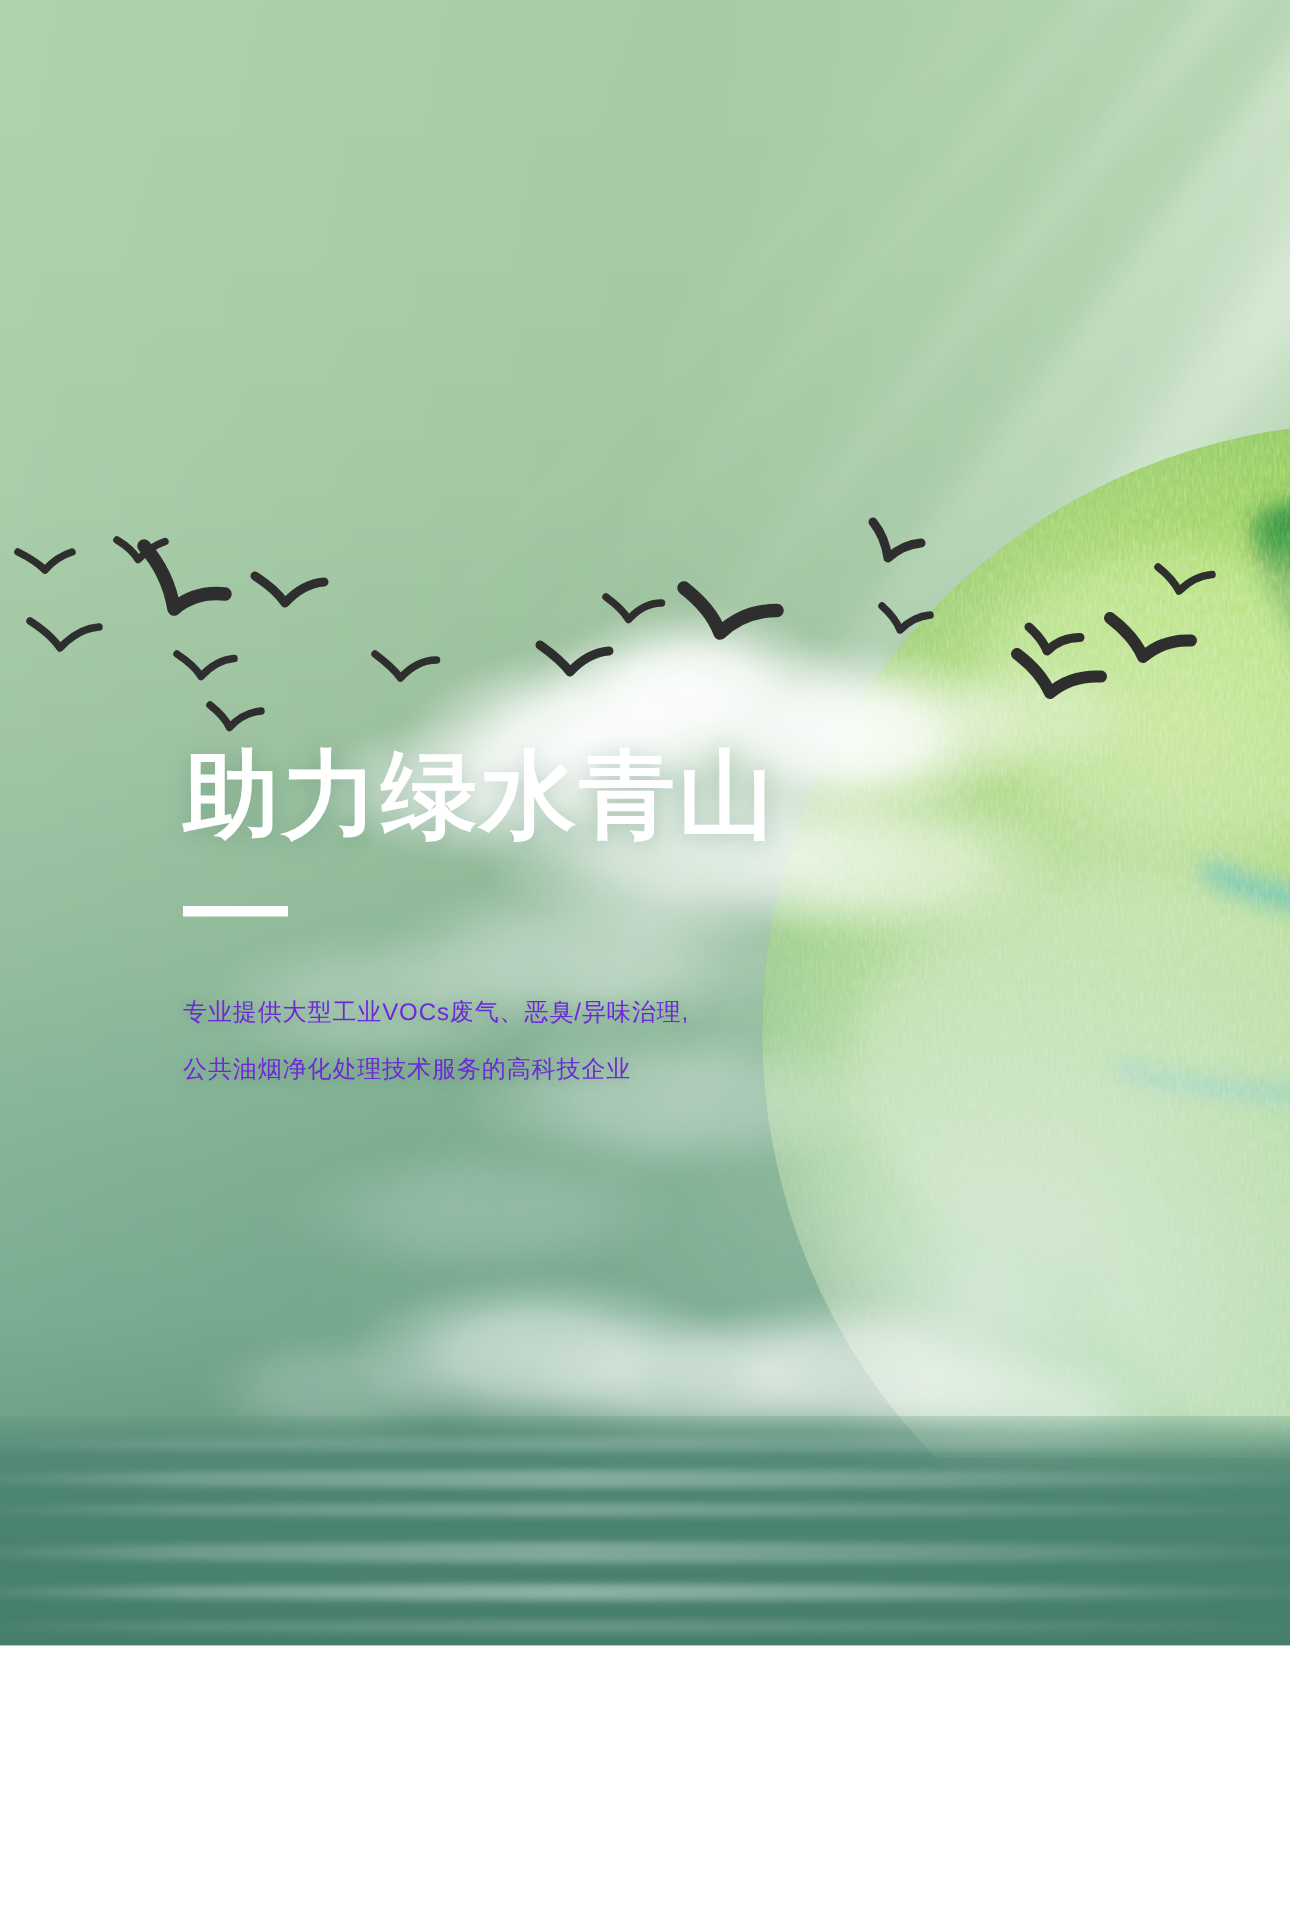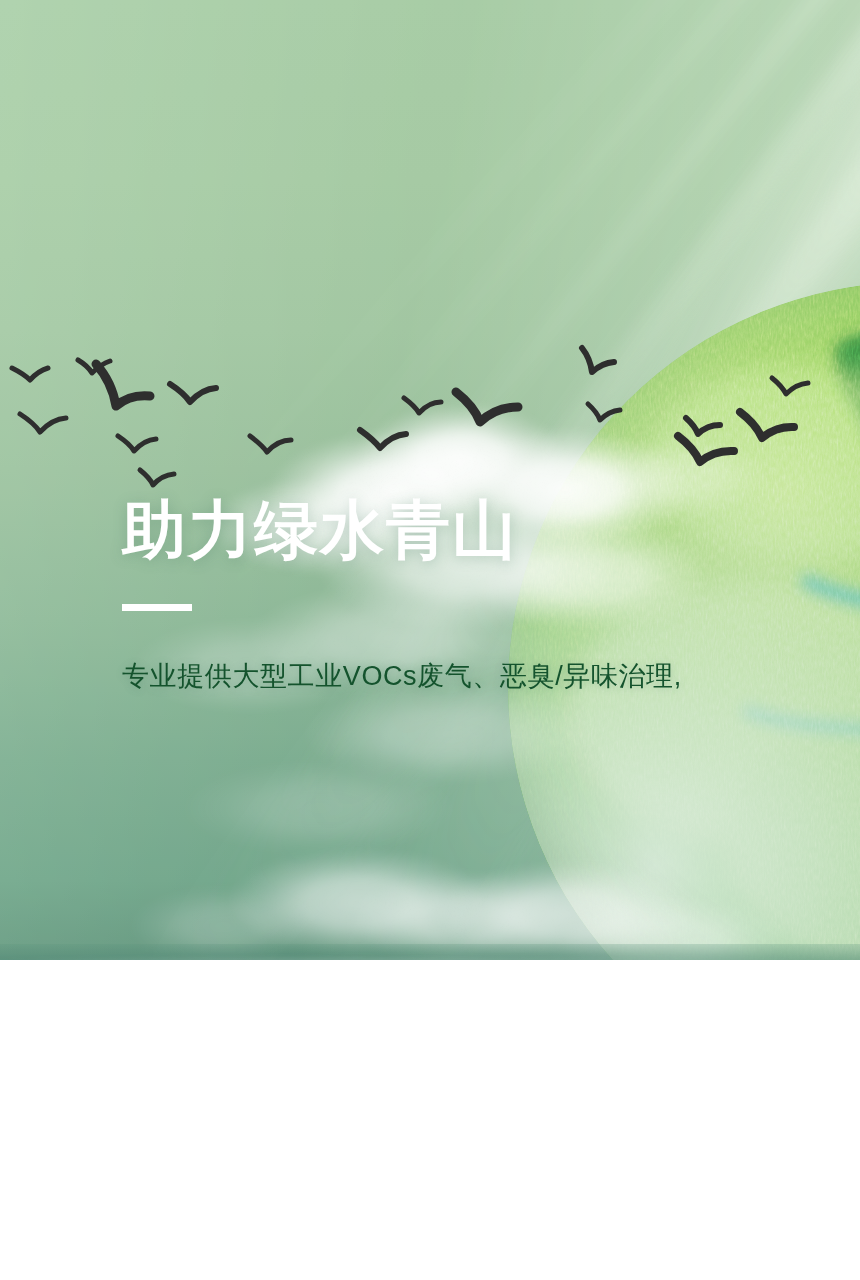--- a/index.html
+++ b/index.html
@@ -7,21 +7,21 @@
     padding: 0;
     background: #ffffff;
   }
   body {
     font-family: "Liberation Sans", "DejaVu Sans", sans-serif;
   }
 
   #banner {
     position: relative;
     width: 860px;
-    height: 960px;
+    height: 1097px;
     overflow: hidden;
     background: #9cc79b;
   }
 
   
   .layer {
     position: absolute;
     inset: 0;
     pointer-events: none;
   }
@@ -190,22 +190,22 @@
     white-space: nowrap;
   }
   .rule {
     width: 70px;
     height: 7px;
     background: #ffffff;
     margin-top: 32px;
     margin-bottom: 46px;
   }
   .subline {
-    color: #14532d;
-    font-size: 27px;
+    color: #6d28d9;
+    font-size: 16px;
     font-weight: 400;
     line-height: 38px;
     letter-spacing: .6px;
     text-shadow: 0 1px 8px rgba(60,110,88,.30);
     white-space: nowrap;
   }
 
   
   .birds { position:absolute; left:0; top:0; width:860px; height:1280px; z-index:35; pointer-events:none; }
 </style>
@@ -375,15 +375,16 @@
     <div class="wave" style="top:252px; height:15px; opacity:.58;"></div>
     <div class="wave dim" style="top:280px; height:11px;"></div>
     <div class="wave" style="top:300px; height:12px; opacity:.40;"></div>
     <div class="wave faint" style="top:322px; height:9px;"></div>
   </div>
 
   <div class="content">
     <div class="headline">助力绿水青山</div>
     <div class="rule"></div>
     <div class="subline">专业提供大型工业VOCs废气、恶臭/异味治理,</div>
+    <div class="subline">公共油烟净化处理技术服务的高科技企业</div>
   </div>
 
 </div>
 
 </body></html>

